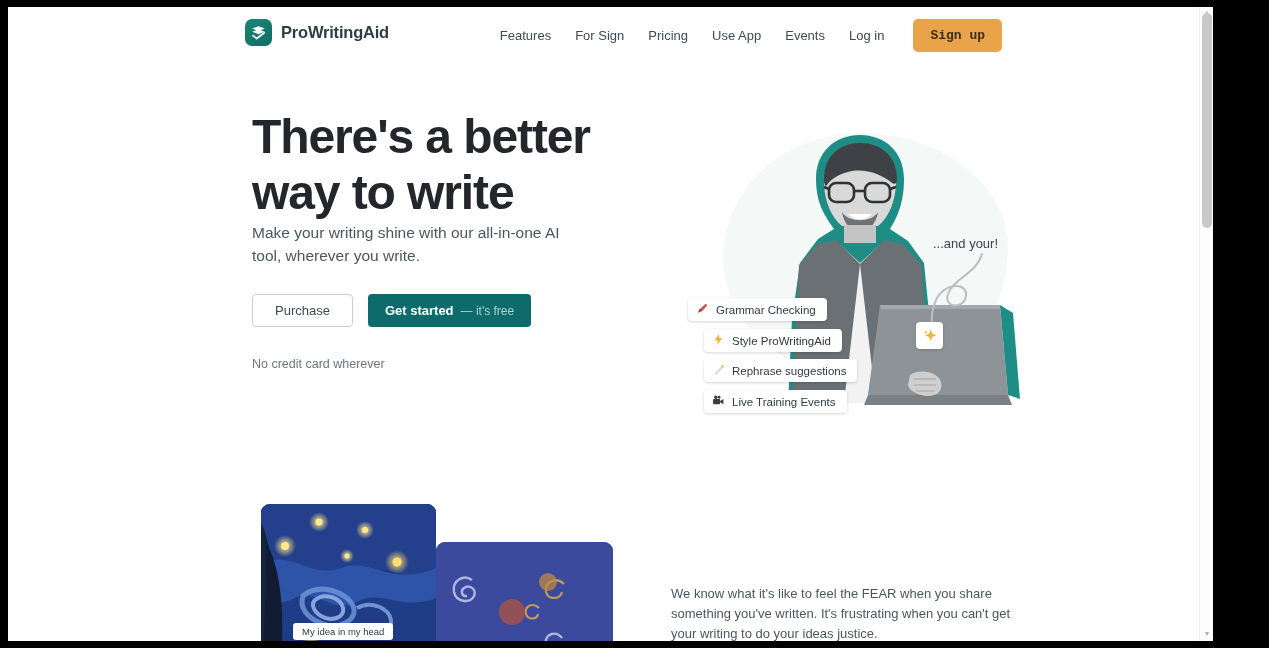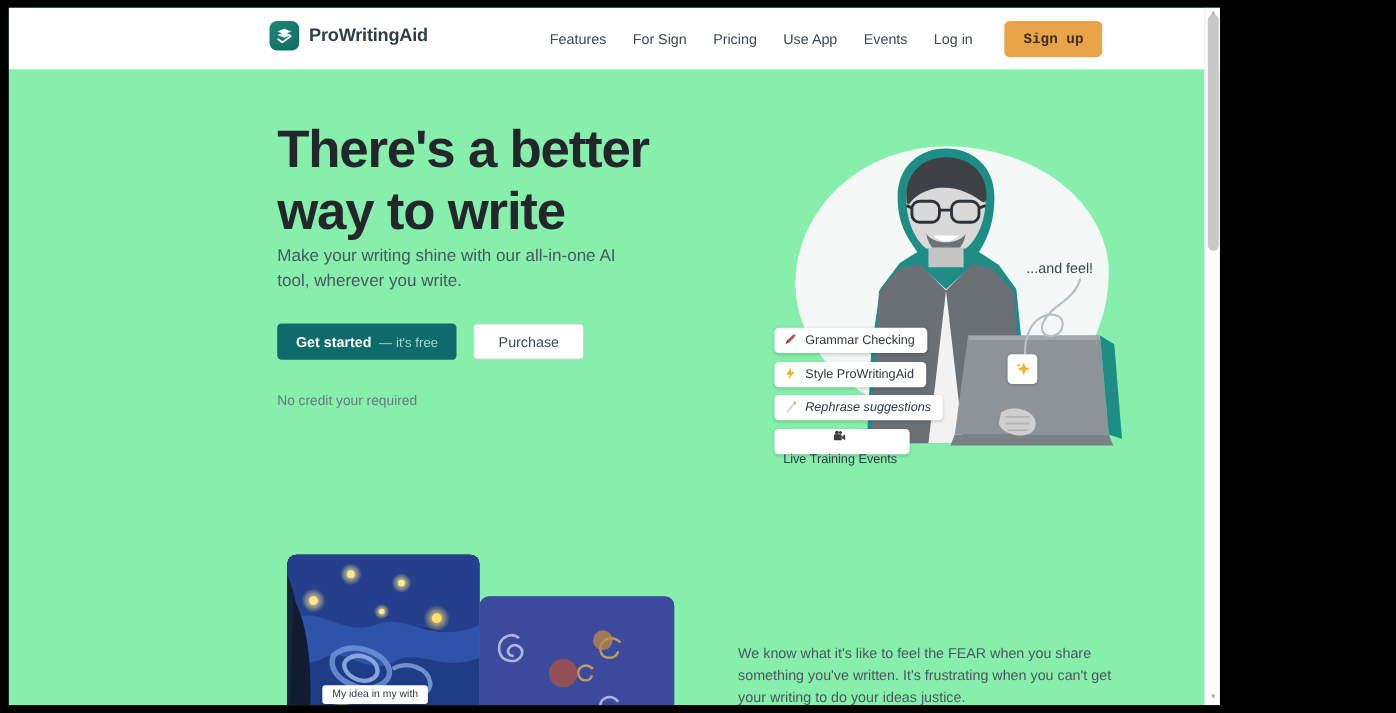--- a/index.html
+++ b/index.html
@@ -17,23 +17,23 @@
     position: absolute;
     left: 0; top: 0;
     width: 1269px; height: 648px;
     background: #000000;
   }
 
   #page-canvas {
     position: absolute;
     left: 8px;
     top: 7px;
-    width: 1101px;
+    width: 1205px;
     height: 634px;
-    background: #86efac;
+    background: #ffffff;
     overflow: hidden;
   }
 
   
   #scrollbar-track {
     position: absolute;
     right: 0px;
     top: 0px;
     width: 14px;
     height: 634px;
@@ -229,24 +229,24 @@
     align-items: center;
     gap: 7px;
     padding: 0 11px 0 8px;
     white-space: nowrap;
   }
   .feature-chip .chip-icon { font-size: 12px; line-height: 1; }
   .feature-chip .chip-label {
     font-size: 11.5px;
     color: #2f3a41;
   }
-  #chip-0 { left: 36px; top: 185px; }
+  #chip-0 { left: 20px; top: 185px; }
   #chip-1 { left: 36px; top: 216px; }
-  #chip-2 { left: 36px; top: 246px; font-style: italic; }
-  #chip-3 { left: 36px; top: 277px; flex-direction: column; }
+  #chip-2 { left: 36px; top: 246px; }
+  #chip-3 { left: 36px; top: 277px; }
 
   #and-more-label {
     position: absolute;
     left: 265px;
     top: 123px;
     font-size: 13px;
     color: #3a444b;
     white-space: nowrap;
   }
   #and-more-arrow { position: absolute; left: 248px; top: 135px; }
@@ -361,28 +361,28 @@
       </header>
 
       <section id="hero">
 
         <div id="hero-text">
           <h1 id="hero-heading">There's a better
 way to write</h1>
           <p id="hero-subtitle">Make your writing shine with our all-in-one AI tool, wherever you write.</p>
 
           <div id="hero-cta-row">
+            <button id="purchase-button">Purchase</button>
             <button id="get-started-button">
               <span id="get-started-label">Get started</span>
               <span id="get-started-sublabel">— it's free</span>
             </button>
-            <button id="purchase-button">Purchase</button>
-          </div>
-
-          <p id="no-credit-card-note">No credit your required</p>
+          </div>
+
+          <p id="no-credit-card-note">No credit card wherever</p>
         </div>
 
         <div id="hero-illustration">
           <div id="illus-blob"></div>
 
           <svg id="person-svg" width="370" height="330" viewBox="0 0 370 330">
 
             <path d="M148 66 C148 38 168 22 192 22 C216 22 236 38 236 66
                      C236 92 228 106 222 116
                      L240 128 L256 150 L262 210 L268 290
@@ -422,21 +422,21 @@
             <path d="M242 262 C250 256 264 258 270 264 C276 270 274 280 266 282
                      C256 285 242 280 240 272 Z" fill="#cfcfcf"></path>
             <path d="M246 266 L268 266 M246 272 L268 272 M248 278 L266 278" stroke="#b4b4b4" stroke-width="1.6" fill="none"></path>
           </svg>
 
           <svg id="and-more-arrow" width="80" height="110" viewBox="0 0 80 110">
             <path d="M66 6 C60 26 38 30 32 46 C27 60 48 62 50 48 C52 34 28 34 20 52
                      C13 68 16 84 22 96" fill="none" stroke="#b9bfc4" stroke-width="2" stroke-linecap="round"></path>
           </svg>
 
-          <span id="and-more-label">...and feel!</span>
+          <span id="and-more-label">...and your!</span>
 
           <div id="sparkle-badge">
             <svg width="16" height="16" viewBox="0 0 24 24" aria-hidden="true">
               <path d="M13 2 L15.2 8.6 L21.5 11 L15.2 13.4 L13 20 L10.8 13.4 L4.5 11 L10.8 8.6 Z" fill="#f0b429"></path>
               <path d="M6 2.5 L7 5.2 L9.6 6.2 L7 7.2 L6 10 L5 7.2 L2.4 6.2 L5 5.2 Z" fill="#f6c85a"></path>
             </svg>
           </div>
 
           <div class="feature-chip" id="chip-0">
             <span class="chip-icon">
@@ -516,21 +516,21 @@
                 <circle cx="136" cy="58" r="4.5" fill="#ffdf6e"></circle>
               <circle cx="86" cy="52" r="7" fill="url(#star1)"></circle>
                 <circle cx="86" cy="52" r="2.5" fill="#ffe98a"></circle>
               <circle cx="50" cy="132" r="10" fill="url(#moon)"></circle>
                 <circle cx="50" cy="132" r="4" fill="#ffdf6e"></circle>
               <path d="M0 18 C10 40 16 80 12 160 L0 160 Z" fill="#16233f"></path>
               <path d="M6 40 C18 62 24 100 20 160 L2 160 Z" fill="#111c33"></path>
               <rect y="146" width="175" height="14" fill="#14223f"></rect>
             </svg>
           </div>
-          <div id="painting-caption">My idea in my with</div>
+          <div id="painting-caption">My idea in my head</div>
 
           <div id="sketch-card">
             <svg width="177" height="160" viewBox="0 0 177 160" aria-hidden="true">
               <rect width="177" height="160" fill="#3c4a9e"></rect>
               <g fill="none" stroke="#aeb6dd" stroke-width="2.4">
                 <path d="M36 38 C28 32 16 38 18 50 C20 60 34 62 38 54 C41 47 33 42 28 46 C24 49 26 55 31 54"></path>
                 <path d="M62 128 C50 112 22 118 24 138 C26 156 54 158 60 142 C65 128 46 120 38 132 C33 140 42 150 50 144"></path>
                 <path d="M160 146 C152 136 134 140 136 154 C138 166 158 166 162 156"></path>
                 <path d="M126 96 C120 88 108 92 110 102 C112 110 124 110 126 102"></path>
               </g>

